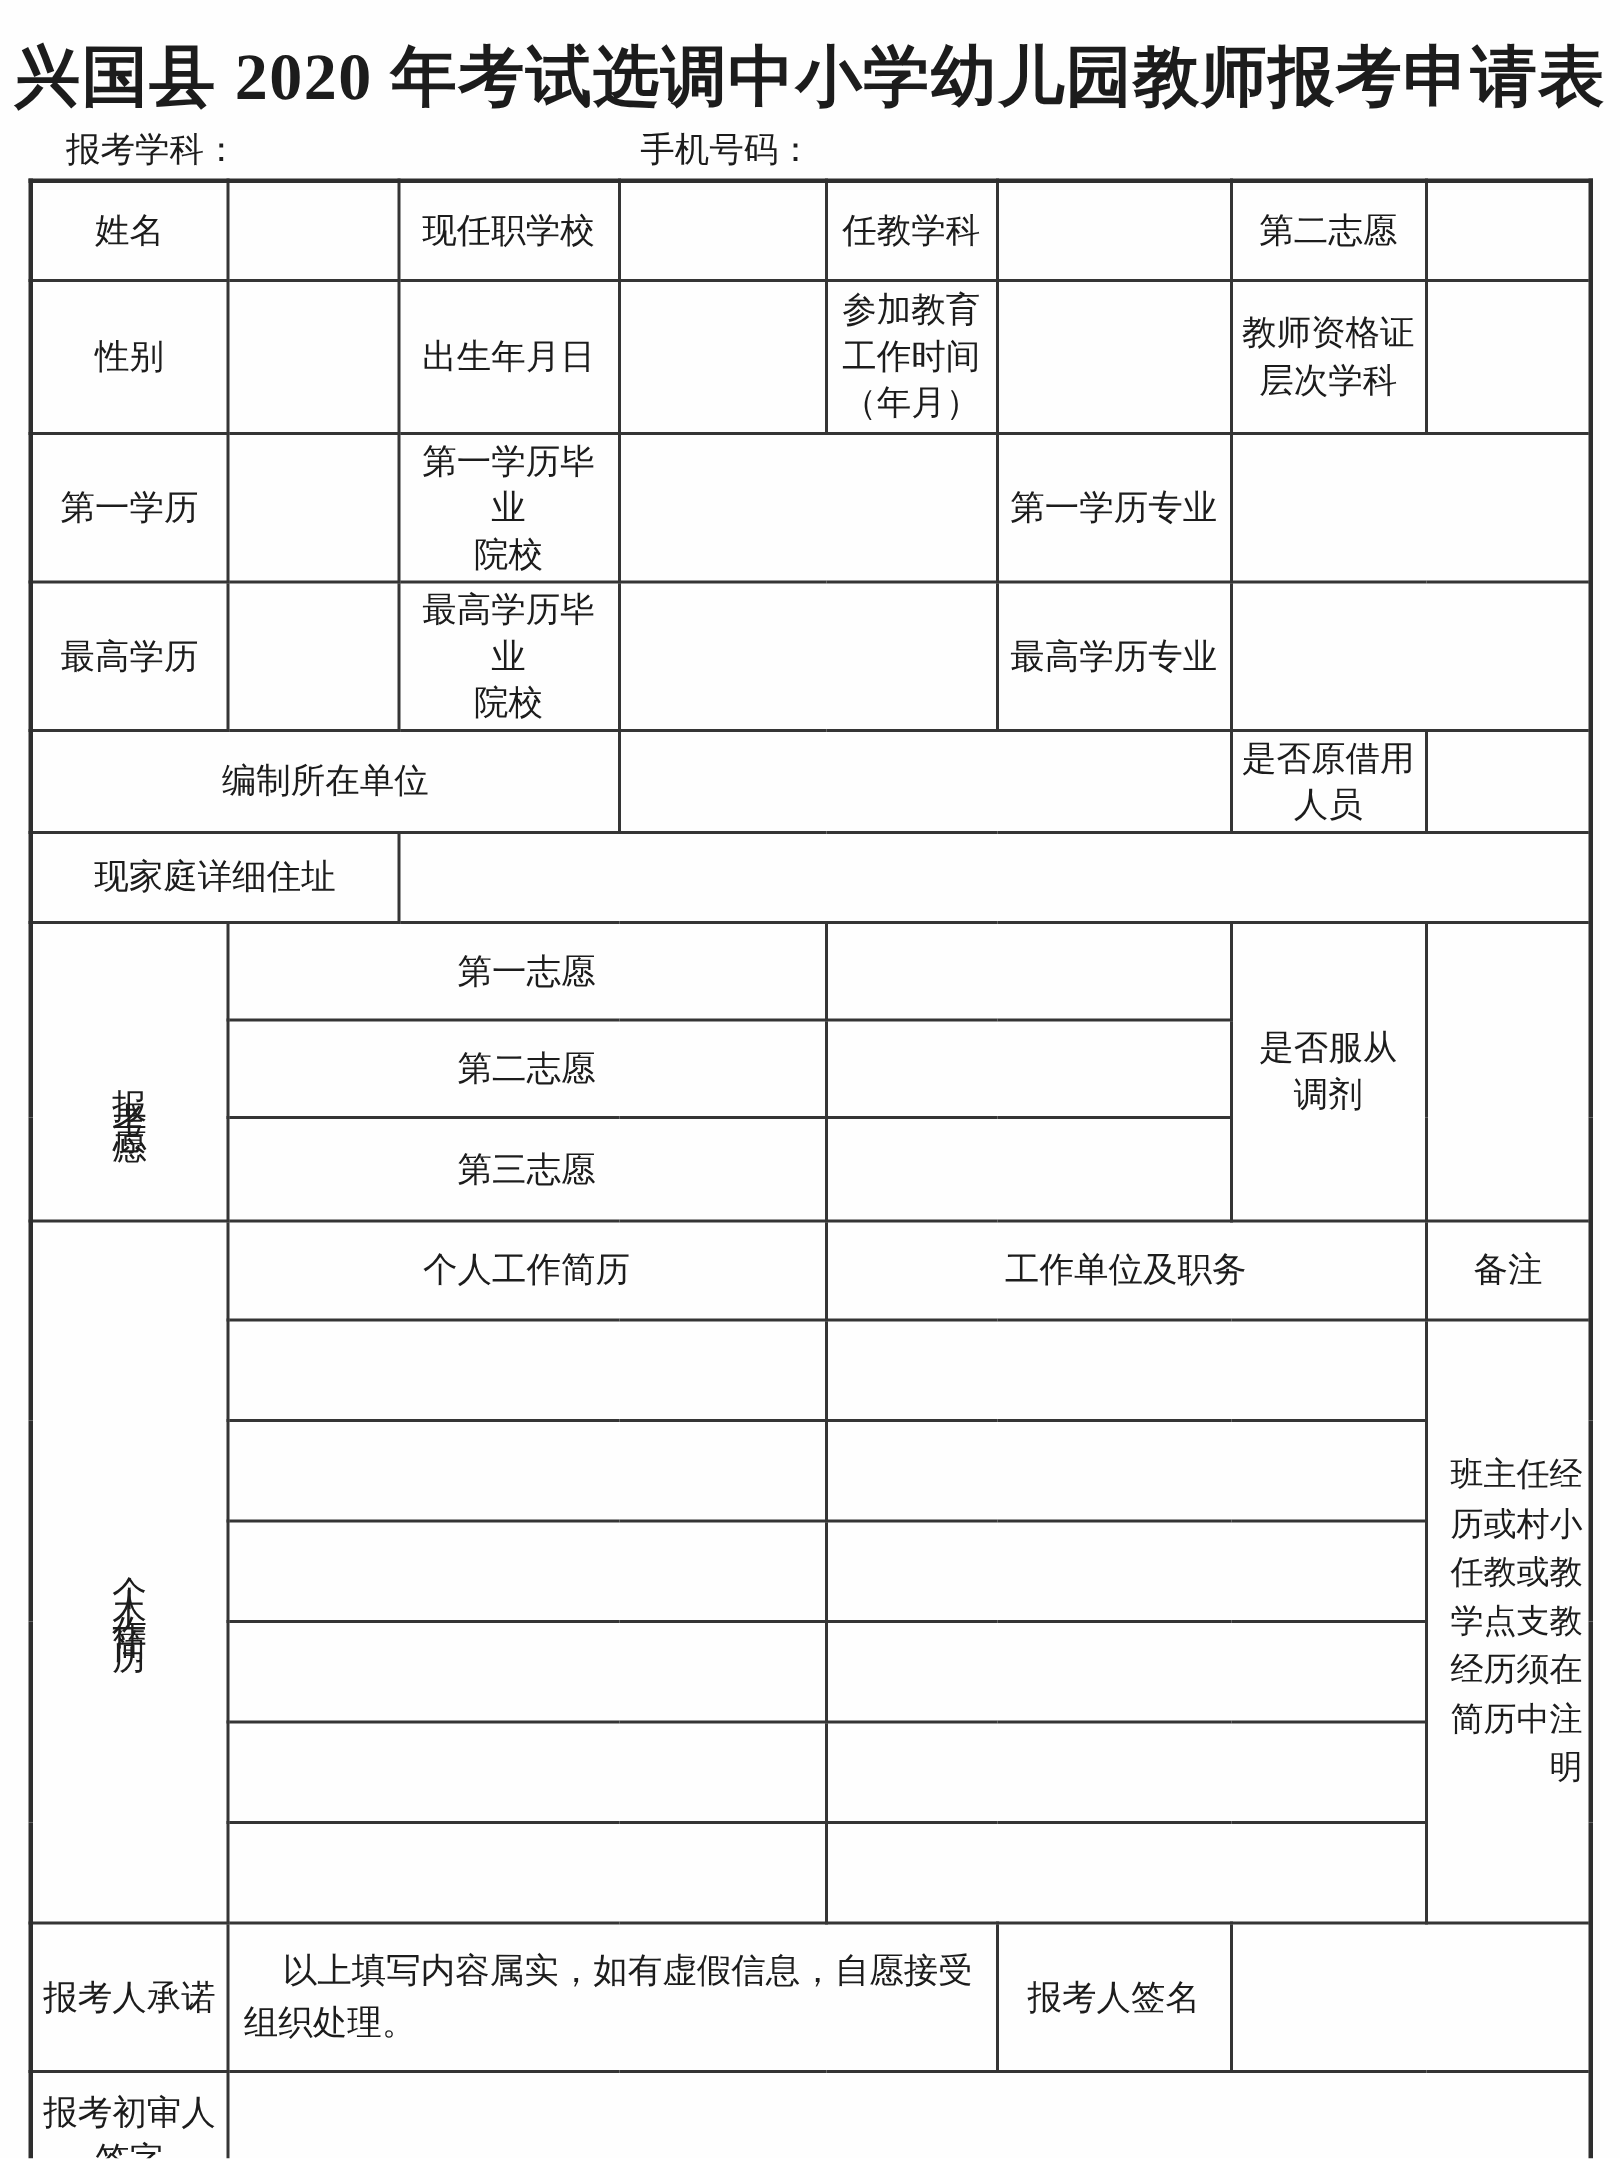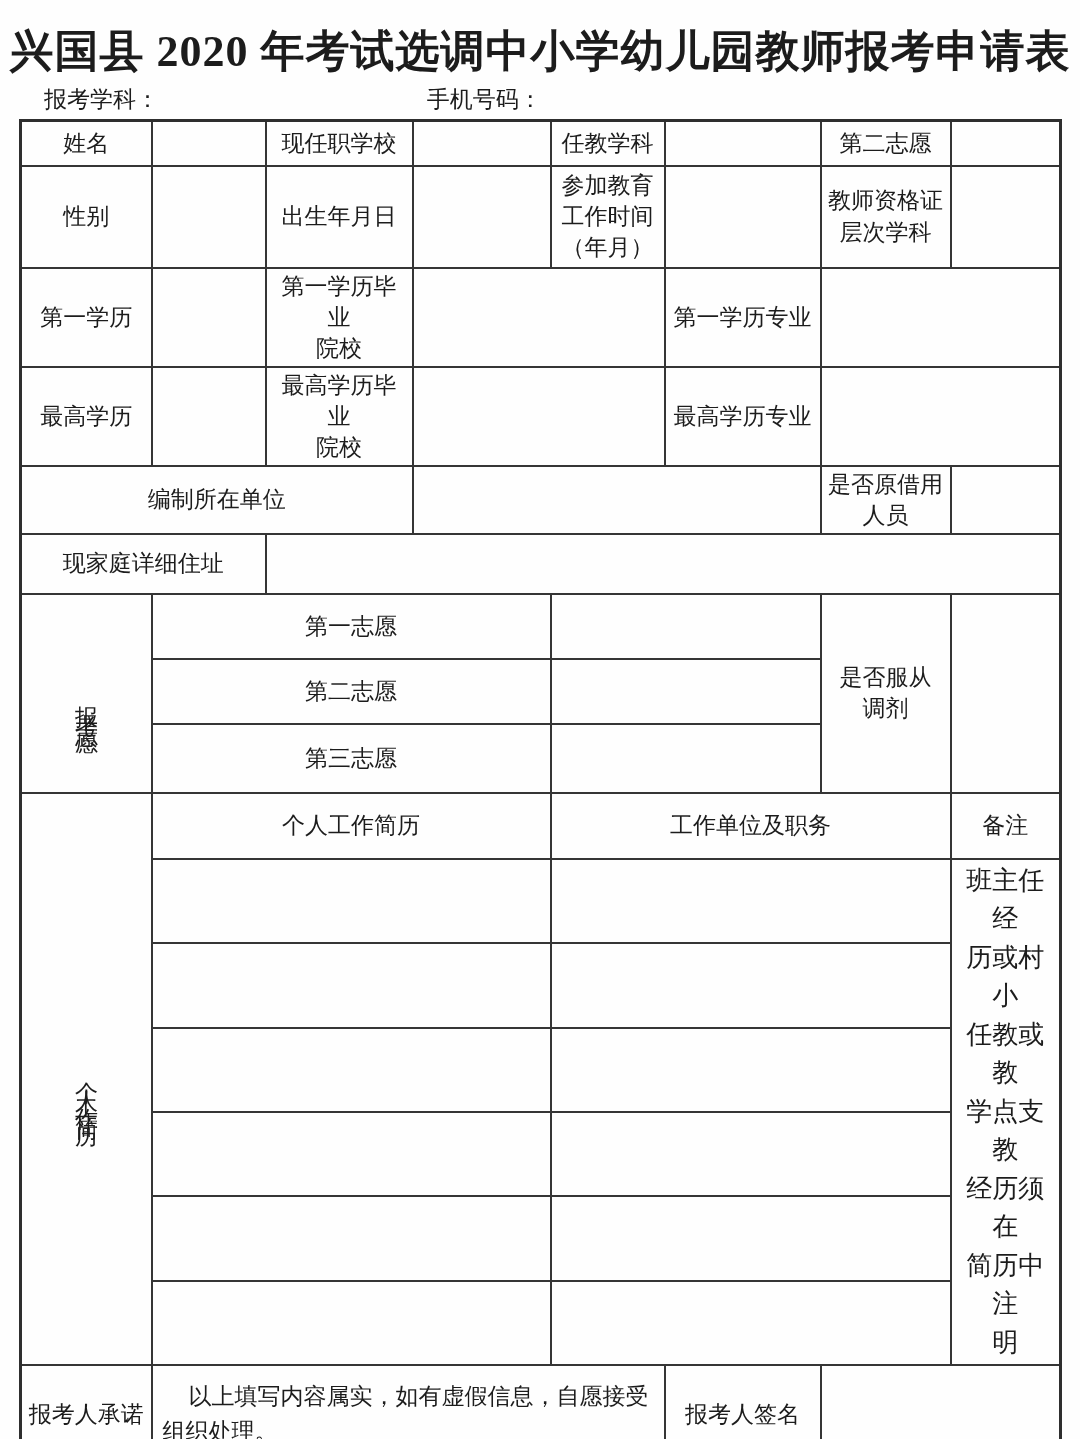--- a/index.html
+++ b/index.html
@@ -37,21 +37,21 @@
     overflow: hidden;
   }
   .vcell div {
     writing-mode: vertical-lr; text-orientation: upright;
     display: inline-block; letter-spacing: 9px; line-height: 1.1;
   }
   .statement-cell {
     text-align: left; text-indent: 26px;
     padding: 4px 14px 4px 10px; line-height: 1.55;
   }
-  .note-cell { font-size: 26px; line-height: 1.48; padding: 2px 4px; }
+  .note-cell { font-size: 22px; line-height: 1.48; padding: 2px 4px; text-align: right; }
 </style>
 </head>
 <body>
 
 <div class="page">
 
   <h1 class="title">兴国县 2020 年考试选调中小学幼儿园教师报考申请表</h1>
 
   <div class="subheader">
     <span>报考学科：</span>
@@ -64,21 +64,21 @@
         <col style="width:114px">
         <col style="width:147px">
         <col style="width:138px">
       <col style="width:114px">
         <col style="width:156px">
         <col style="width:130px">
         <col style="width:110px">
     </colgroup>
 
     <tbody>
-        <tr style="height:45px">
+        <tr style="height:66px">
       <td>姓名</td>
       <td></td>
       <td>现任职学校</td>
       <td></td>
       <td>任教学科</td>
       <td></td>
       <td>第二志愿</td>
       <td></td>
     </tr>
 

